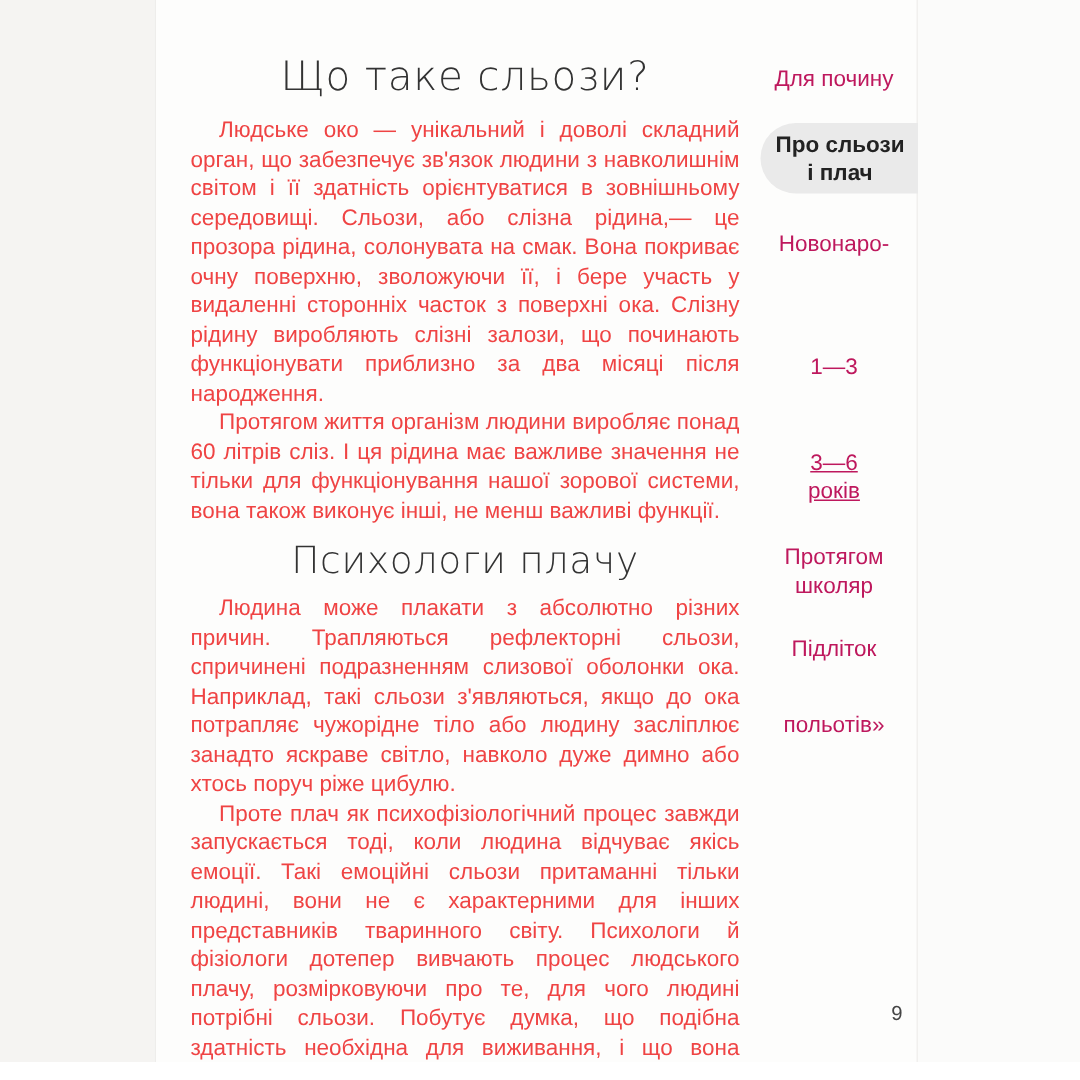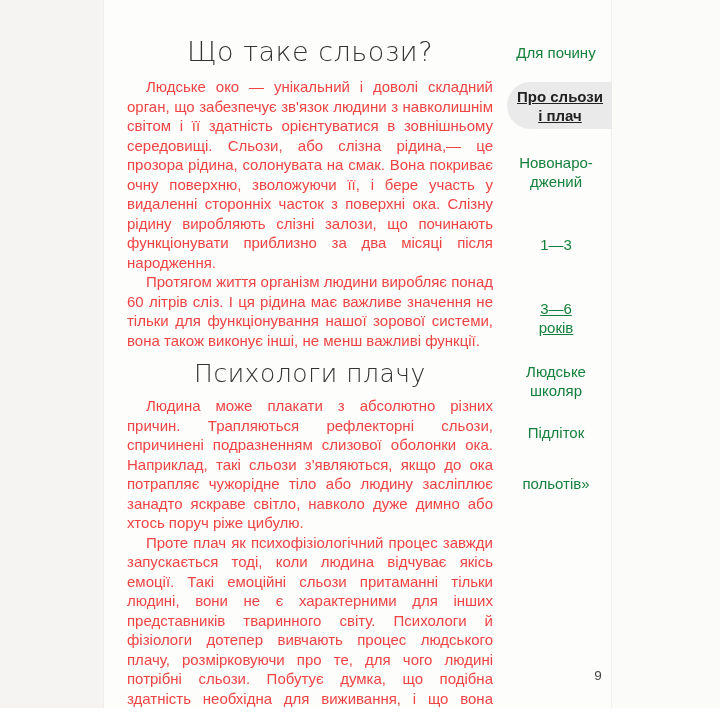--- a/index.html
+++ b/index.html
@@ -24,31 +24,31 @@
   h1.display { font-size:27px; margin:36px 0 10px 0; }
   h2.display { font-size:25px; margin:9px 0 8px 0; }
   p.body {
     font-size:15px; line-height:19.5px; color:#ef4444;
     text-align:justify; text-indent:19px; margin:0;
   }
   .sidebar { position:absolute; left:395px; top:0; width:114px; height:720px; }
   .tab {
     position:absolute; left:0; width:100%;
     text-align:center; font-size:15px; line-height:18.5px;
-    color:#15803d; cursor:pointer;
+    color:#be185d; cursor:pointer;
   }
   .tab span { display:block; }
   .tab.active {
     left:8px; right:0; width:auto; height:47px;
     background:#eaeaea; border-radius:24px 0 0 24px;
     display:flex; flex-direction:column; justify-content:center;
     font-weight:bold; color:#222222; line-height:19px;
   }
   .si0 { top:44px; }
-  .si1 { top:82px;text-decoration:underline; }
+  .si1 { top:82px; }
   .si2 { top:154px; }
   .si3 { top:236px; }
   .si4 { top:300px;text-decoration:underline; }
   .si5 { top:363px; }
   .si6 { top:424px; }
   .si7 { top:475px; }
   .pagenum {
     position:absolute; left:484px; top:668px; width:20px;
     font-size:13.5px; color:#454545; text-align:center;
   }
@@ -73,31 +73,30 @@
     <nav class="sidebar">
       <div class="tab si0">
         <span>Для почину</span>
       </div>
       <div class="tab active si1">
         <span>Про сльози</span>
         <span>і плач</span>
       </div>
       <div class="tab si2">
         <span>Новонаро-</span>
-        <span>джений</span>
       </div>
       <div class="tab si3">
         <span>1—3</span>
       </div>
       <div class="tab si4">
         <span>3—6</span>
         <span>років</span>
       </div>
       <div class="tab si5">
-        <span>Людське</span>
+        <span>Протягом</span>
         <span>школяр</span>
       </div>
       <div class="tab si6">
         <span>Підліток</span>
       </div>
       <div class="tab si7">
         <span>польотів»</span>
       </div>
     </nav>
 

